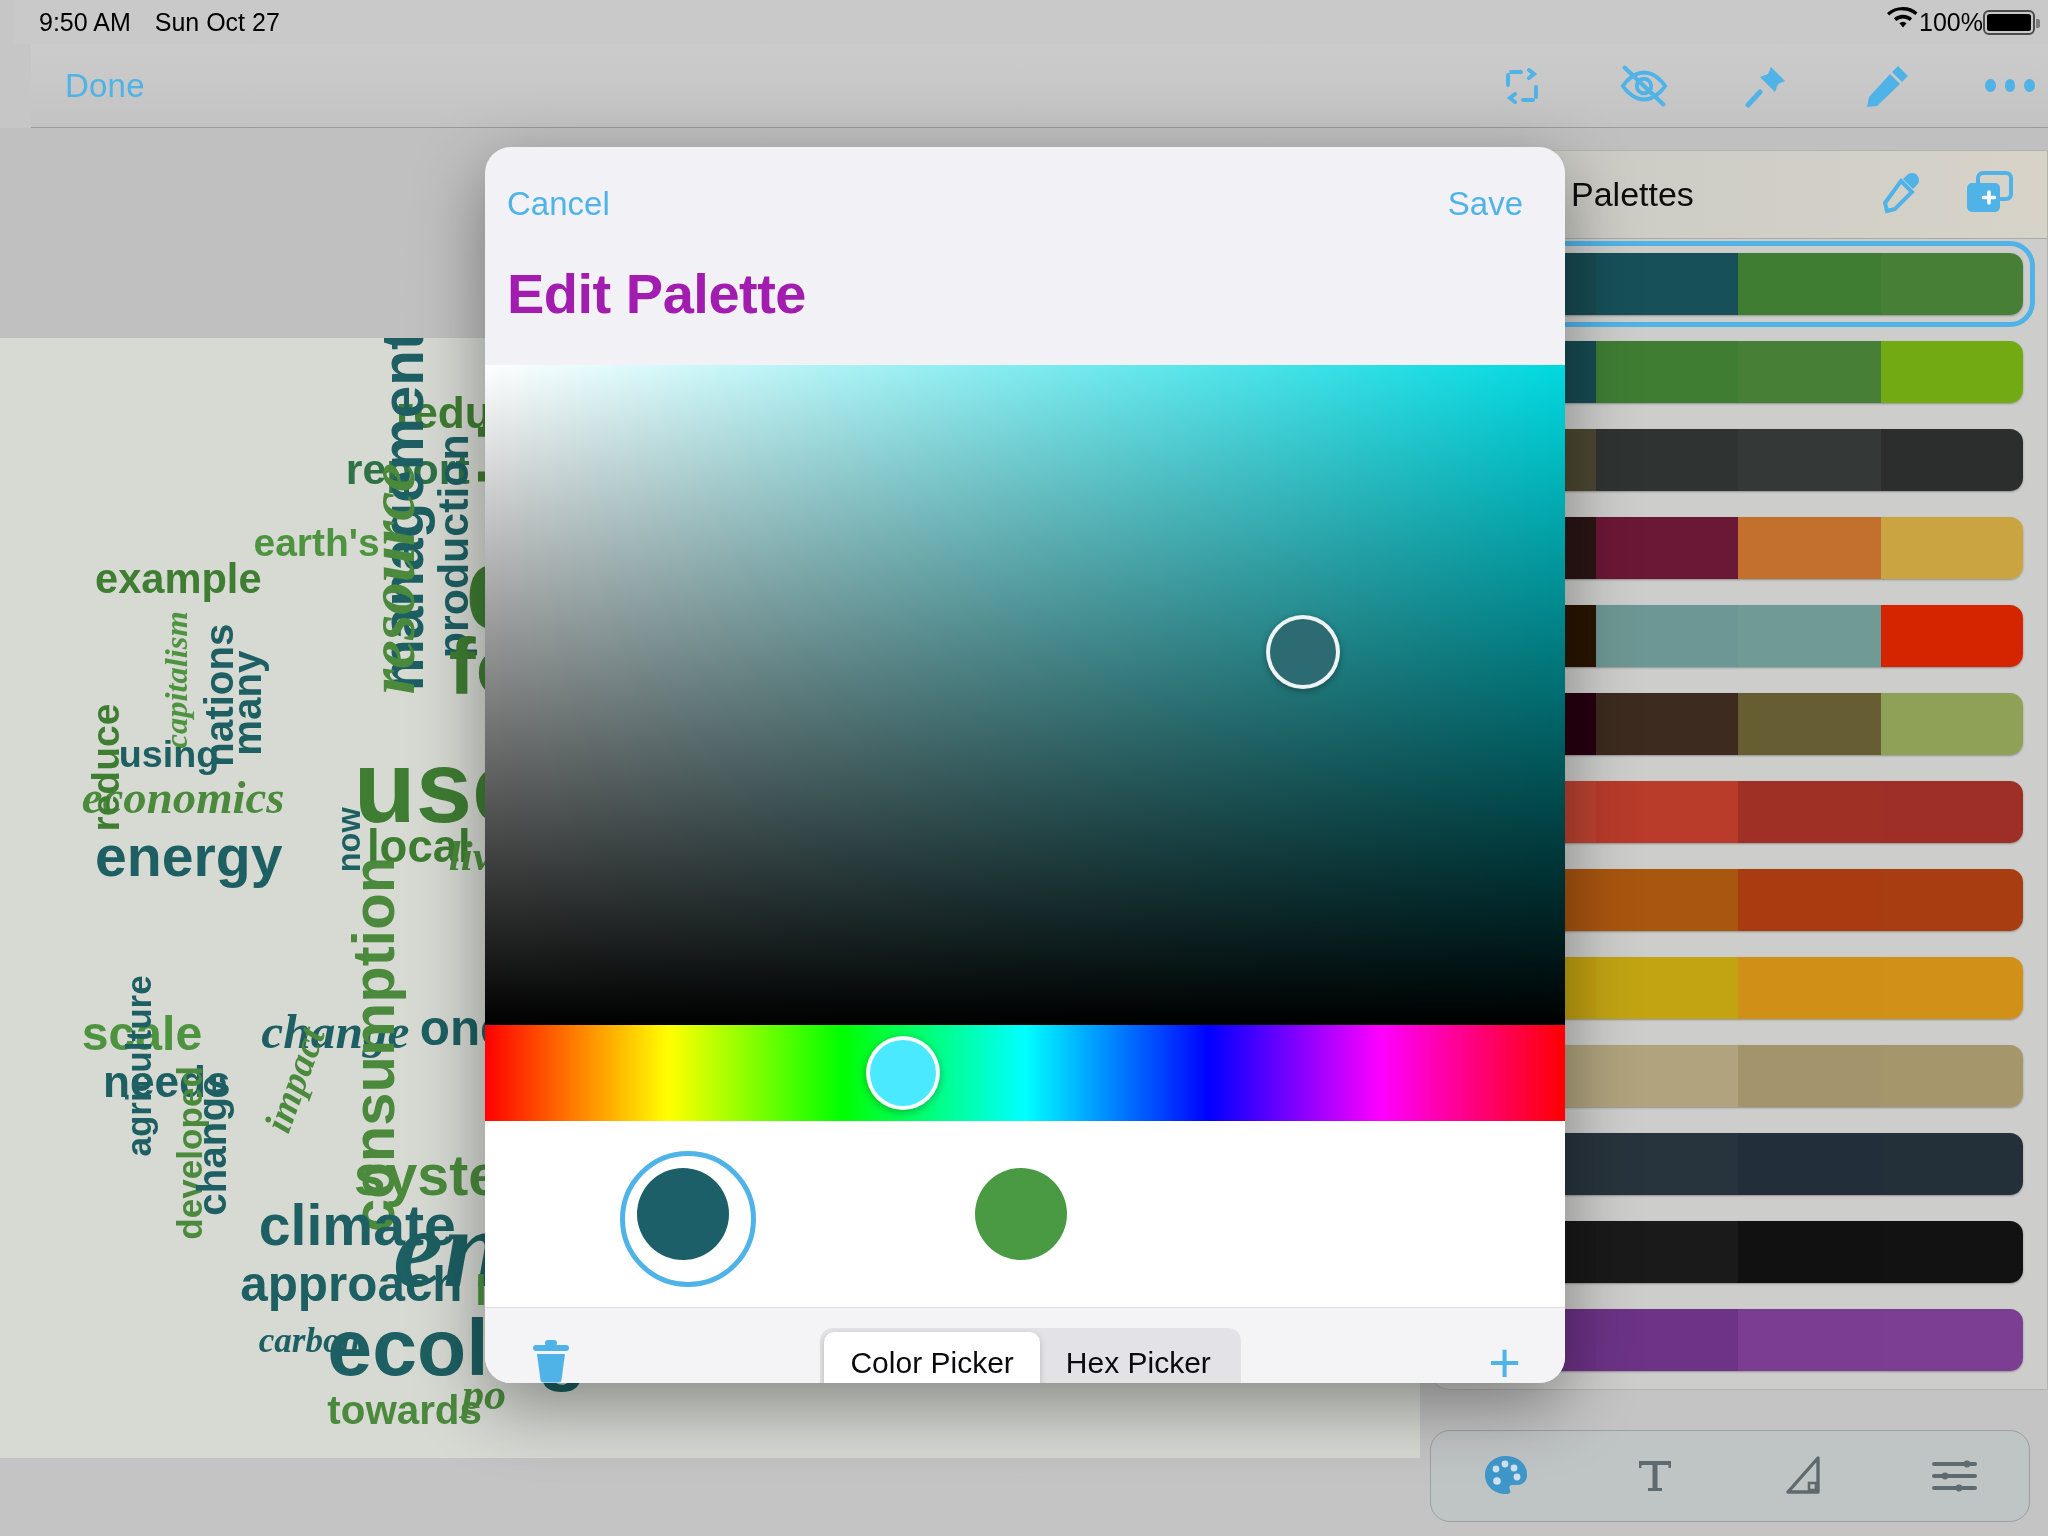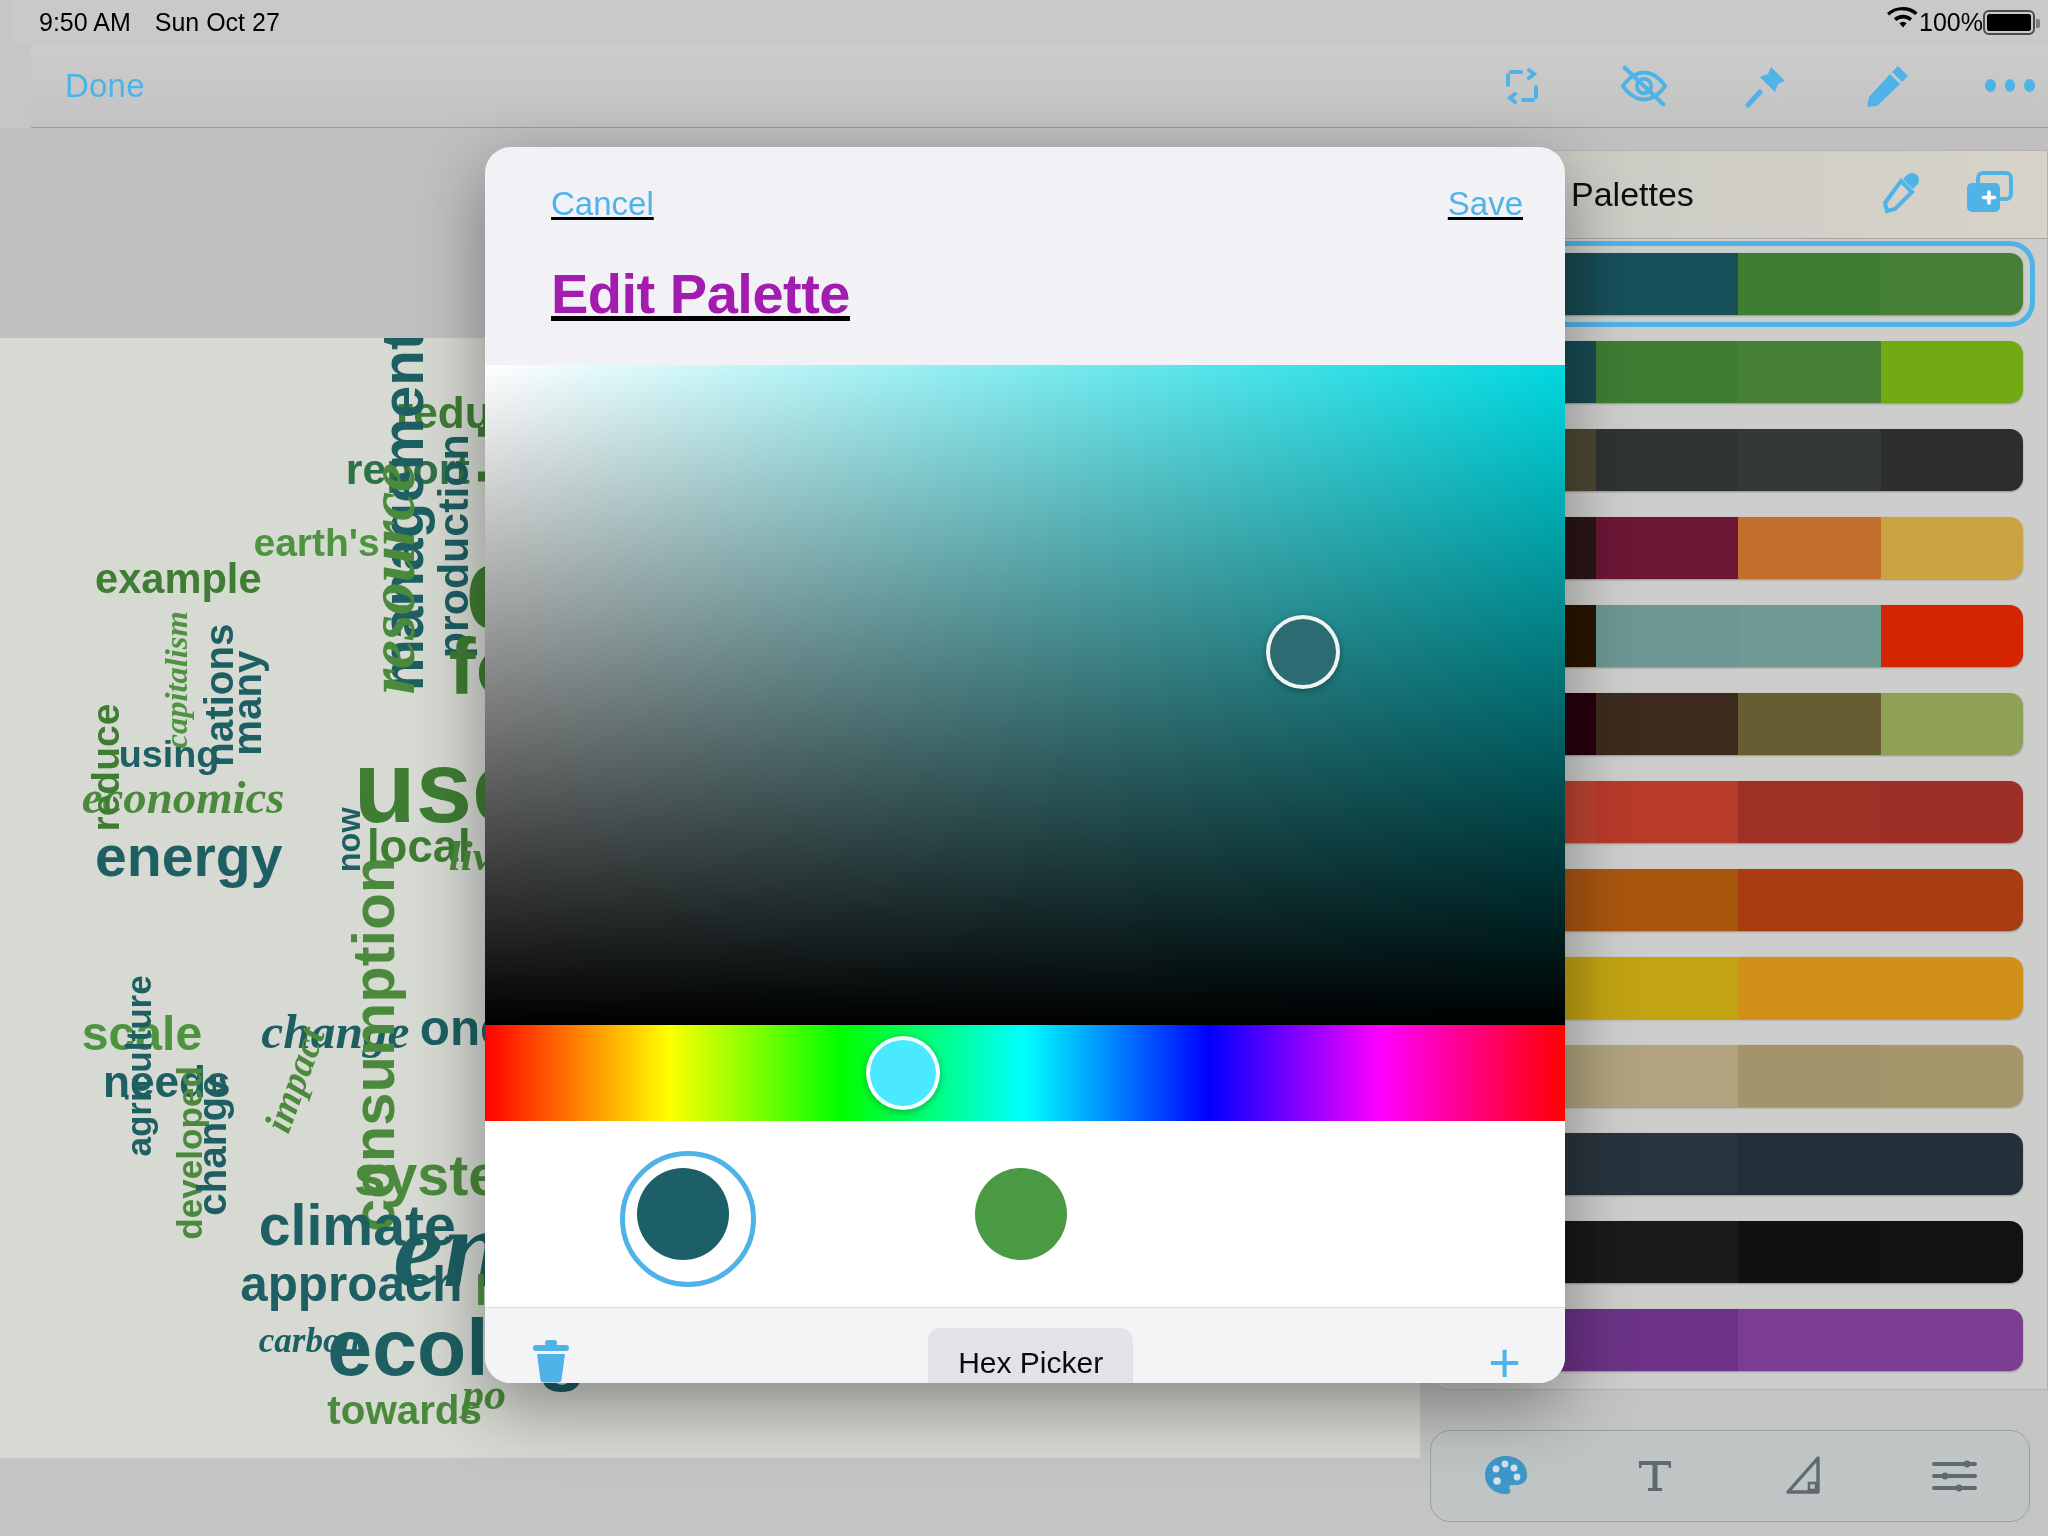--- a/index.html
+++ b/index.html
@@ -90,21 +90,21 @@
   }
   .bottom-bar .ic { width: 60px; height: 60px; display: flex; align-items: center; justify-content: center; }
 
   
   .scrim { position: absolute; inset: 0; background: rgba(0,0,0,0); }
   .modal {
     position: absolute; left: 485px; top: 147px; width: 1080px; height: 1236px;
     background: #f1f1f6; border-radius: 26px; overflow: hidden;
     box-shadow: 0 22px 70px rgba(0,0,0,.38);
   }
-  .modal-head { height: 218px; padding: 38px 42px 0 66px; text-decoration: underline; }
+  .modal-head { height: 218px; padding: 38px 42px 0 22px; }
   .modal-head .row { display: flex; align-items: flex-start; }
   .m-cancel, .m-save { font-size: 33px; color: #4FB3E8; }
   .m-save { margin-left: auto; }
   .modal-title { font-size: 56px; font-weight: 800; color: #a21caf; margin-top: 38px; letter-spacing: -.5px; }
 
   .sv-area { position: relative; width: 1080px; height: 660px; }
   .sv-base { position: absolute; inset: 0; background: #00D8E0; }
   .sv-white { position: absolute; inset: 0; background: linear-gradient(90deg, #fff, rgba(255,255,255,0)); }
   .sv-black { position: absolute; inset: 0; background: linear-gradient(0deg, #000, rgba(0,0,0,0)); }
   .sv-handle {
@@ -411,19 +411,20 @@
 
     <div class="modal-foot">
       <div>
         <svg width="44" height="50" viewBox="0 0 44 50">
           <rect x="4" y="9" width="36" height="6" rx="3" fill="#4FB3E8"></rect>
           <rect x="16" y="4" width="12" height="6" rx="3" fill="#4FB3E8"></rect>
           <path d="M8 18h28l-3.5 26a3 3 0 01-3 2.6H14.5a3 3 0 01-3-2.6z" fill="#4FB3E8"></path>
         </svg>
       </div>
       <div class="seg-ctl">
+        <div id="seg0" class="on">Color Picker</div>
         <div id="seg1">Hex Picker</div>
       </div>
       <div class="plus-btn">+</div>
     </div>
 
   </div>
 </div>
 
 </body></html>

